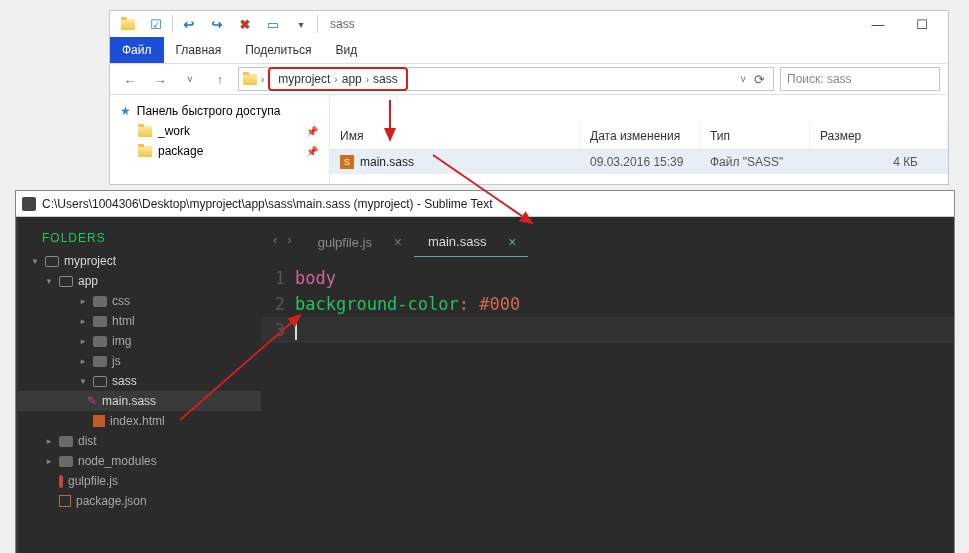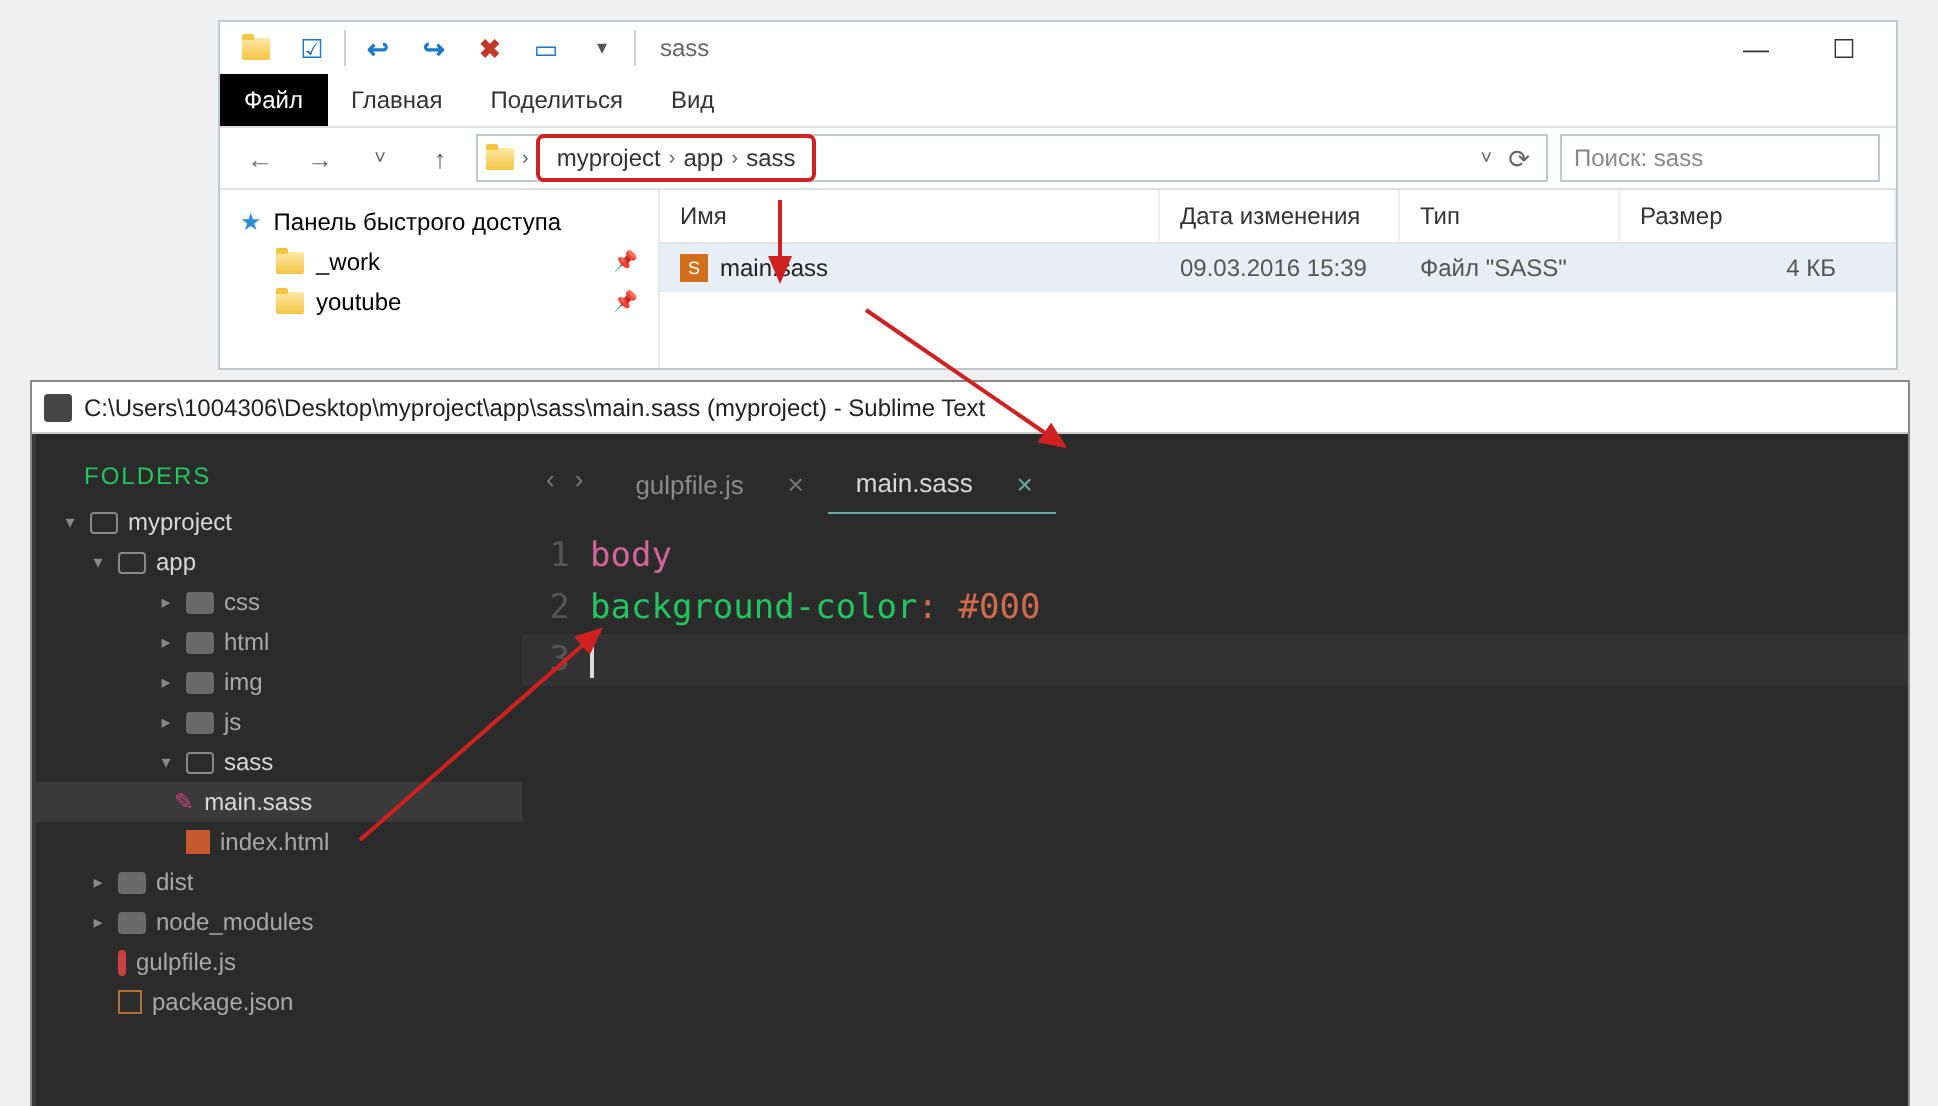--- a/index.html
+++ b/index.html
@@ -19,40 +19,40 @@
     padding: 0 4px;
   }
   .exp-titlebar .tb-btn { width: 28px; height: 22px; display:flex; align-items:center; justify-content:center; }
   .exp-titlebar .tb-sep { width: 1px; height:18px; background:#d0d0d0; margin:0 2px;}
   .exp-titlebar .tb-right { margin-left:auto; display:flex; }
   .exp-titlebar .tb-right .winbtn { width:44px; height:26px; display:flex; align-items:center; justify-content:center; color:#333; }
   .tb-loc { color:#666; font-size:12px; margin-left:10px; }
 
   .exp-menubar { display:flex; align-items:stretch; height:26px; font-size:12px; }
   .exp-menubar .menu-item { padding:0 12px; display:flex; align-items:center; color:#333; }
-  .exp-menubar .menu-item.active { background:#000000; color:#fff; }
+  .exp-menubar .menu-item.active { background:#1d4ed8; color:#fff; }
 
   .exp-navbar { display:flex; align-items:center; height:32px; padding:4px 8px; gap:6px; border-top:1px solid #e0e0e0; border-bottom:1px solid #e0e0e0;}
   .nav-arrow { width:24px; height:24px; display:flex; align-items:center; justify-content:center; color:#666;}
   .breadcrumb { flex:1; height:24px; border:1px solid #c0c8d0; display:flex; align-items:center; padding:0 4px; gap:4px; min-width:0;}
   .breadcrumb .bc-segs { display:flex; align-items:center; gap:4px; border:2px solid #d02020; border-radius:4px; padding:0 8px; height:24px;}
   .bc-seg { font-size:12px; color:#333; }
   .bc-sep { color:#666; font-size:10px;}
   .bc-end { margin-left:auto; display:flex; align-items:center; color:#666; gap:8px; padding-right:4px;}
   .searchbox { width:160px; height:24px; border:1px solid #c0c8d0; display:flex; align-items:center; padding:0 6px; color:#888; font-size:12px;}
 
   .exp-body { display:flex; height:calc(100% - 84px);}
   .exp-side { width:220px; border-right:1px solid #e8e8e8; padding:6px 4px;}
   .side-item { display:flex; align-items:center; gap:6px; padding:3px 6px; font-size:12px;}
   .side-item .star { color:#2a8fd8; }
   .side-item .pin { margin-left:auto; color:#888; font-size:10px;}
   .folder-mini { width:14px; height:11px; background:linear-gradient(#ffe9a8,#f5c542); border-radius:1px; position:relative; }
   .folder-mini::before{content:"";position:absolute;left:0;top:-2px;width:6px;height:3px;background:#f5c542;border-radius:1px 1px 0 0;}
 
-  .exp-list { flex:1; }
+  .exp-list { flex:1;margin-top:28px; }
   .list-head { display:flex; border-bottom:1px solid #e4e4e4; font-size:12px; color:#333; background:#fff;}
   .list-head .col { padding:6px 10px; border-right:1px solid #f0f0f0;}
   .list-head .col.name{width:250px;} .list-head .col.date{width:120px;} .list-head .col.type{width:110px;} .list-head .col.size{flex:1;}
   .list-row { display:flex; align-items:center; background:#e8eef5; font-size:12px; color:#222; height:24px;}
   .list-row .cell{padding:0 10px;}
   .list-row .cell.name{width:250px; display:flex; align-items:center; gap:6px;}
   .list-row .cell.date{width:120px; color:#555;}
   .list-row .cell.type{width:110px; color:#555;}
   .list-row .cell.size{flex:1; text-align:right; padding-right:30px; color:#555;}
   .file-icon-s { width:14px; height:14px; background:#d0701a; display:flex; align-items:center; justify-content:center; color:#fff; font-size:9px;}
@@ -169,21 +169,21 @@
         <span class="star">★</span>
         <span>Панель быстрого доступа</span>
       </div>
       <div class="side-item" style="padding-left:24px">
         <div class="folder-mini"></div>
         <span>_work</span>
         <span class="pin">📌</span>
       </div>
       <div class="side-item" style="padding-left:24px">
         <div class="folder-mini"></div>
-        <span>youtube</span>
+        <span>package</span>
         <span class="pin">📌</span>
       </div>
     </div>
 
     <div class="exp-list">
       <div class="list-head">
         <div class="col name">Имя</div>
         <div class="col date">Дата изменения</div>
         <div class="col type">Тип</div>
         <div class="col size">Размер</div>

